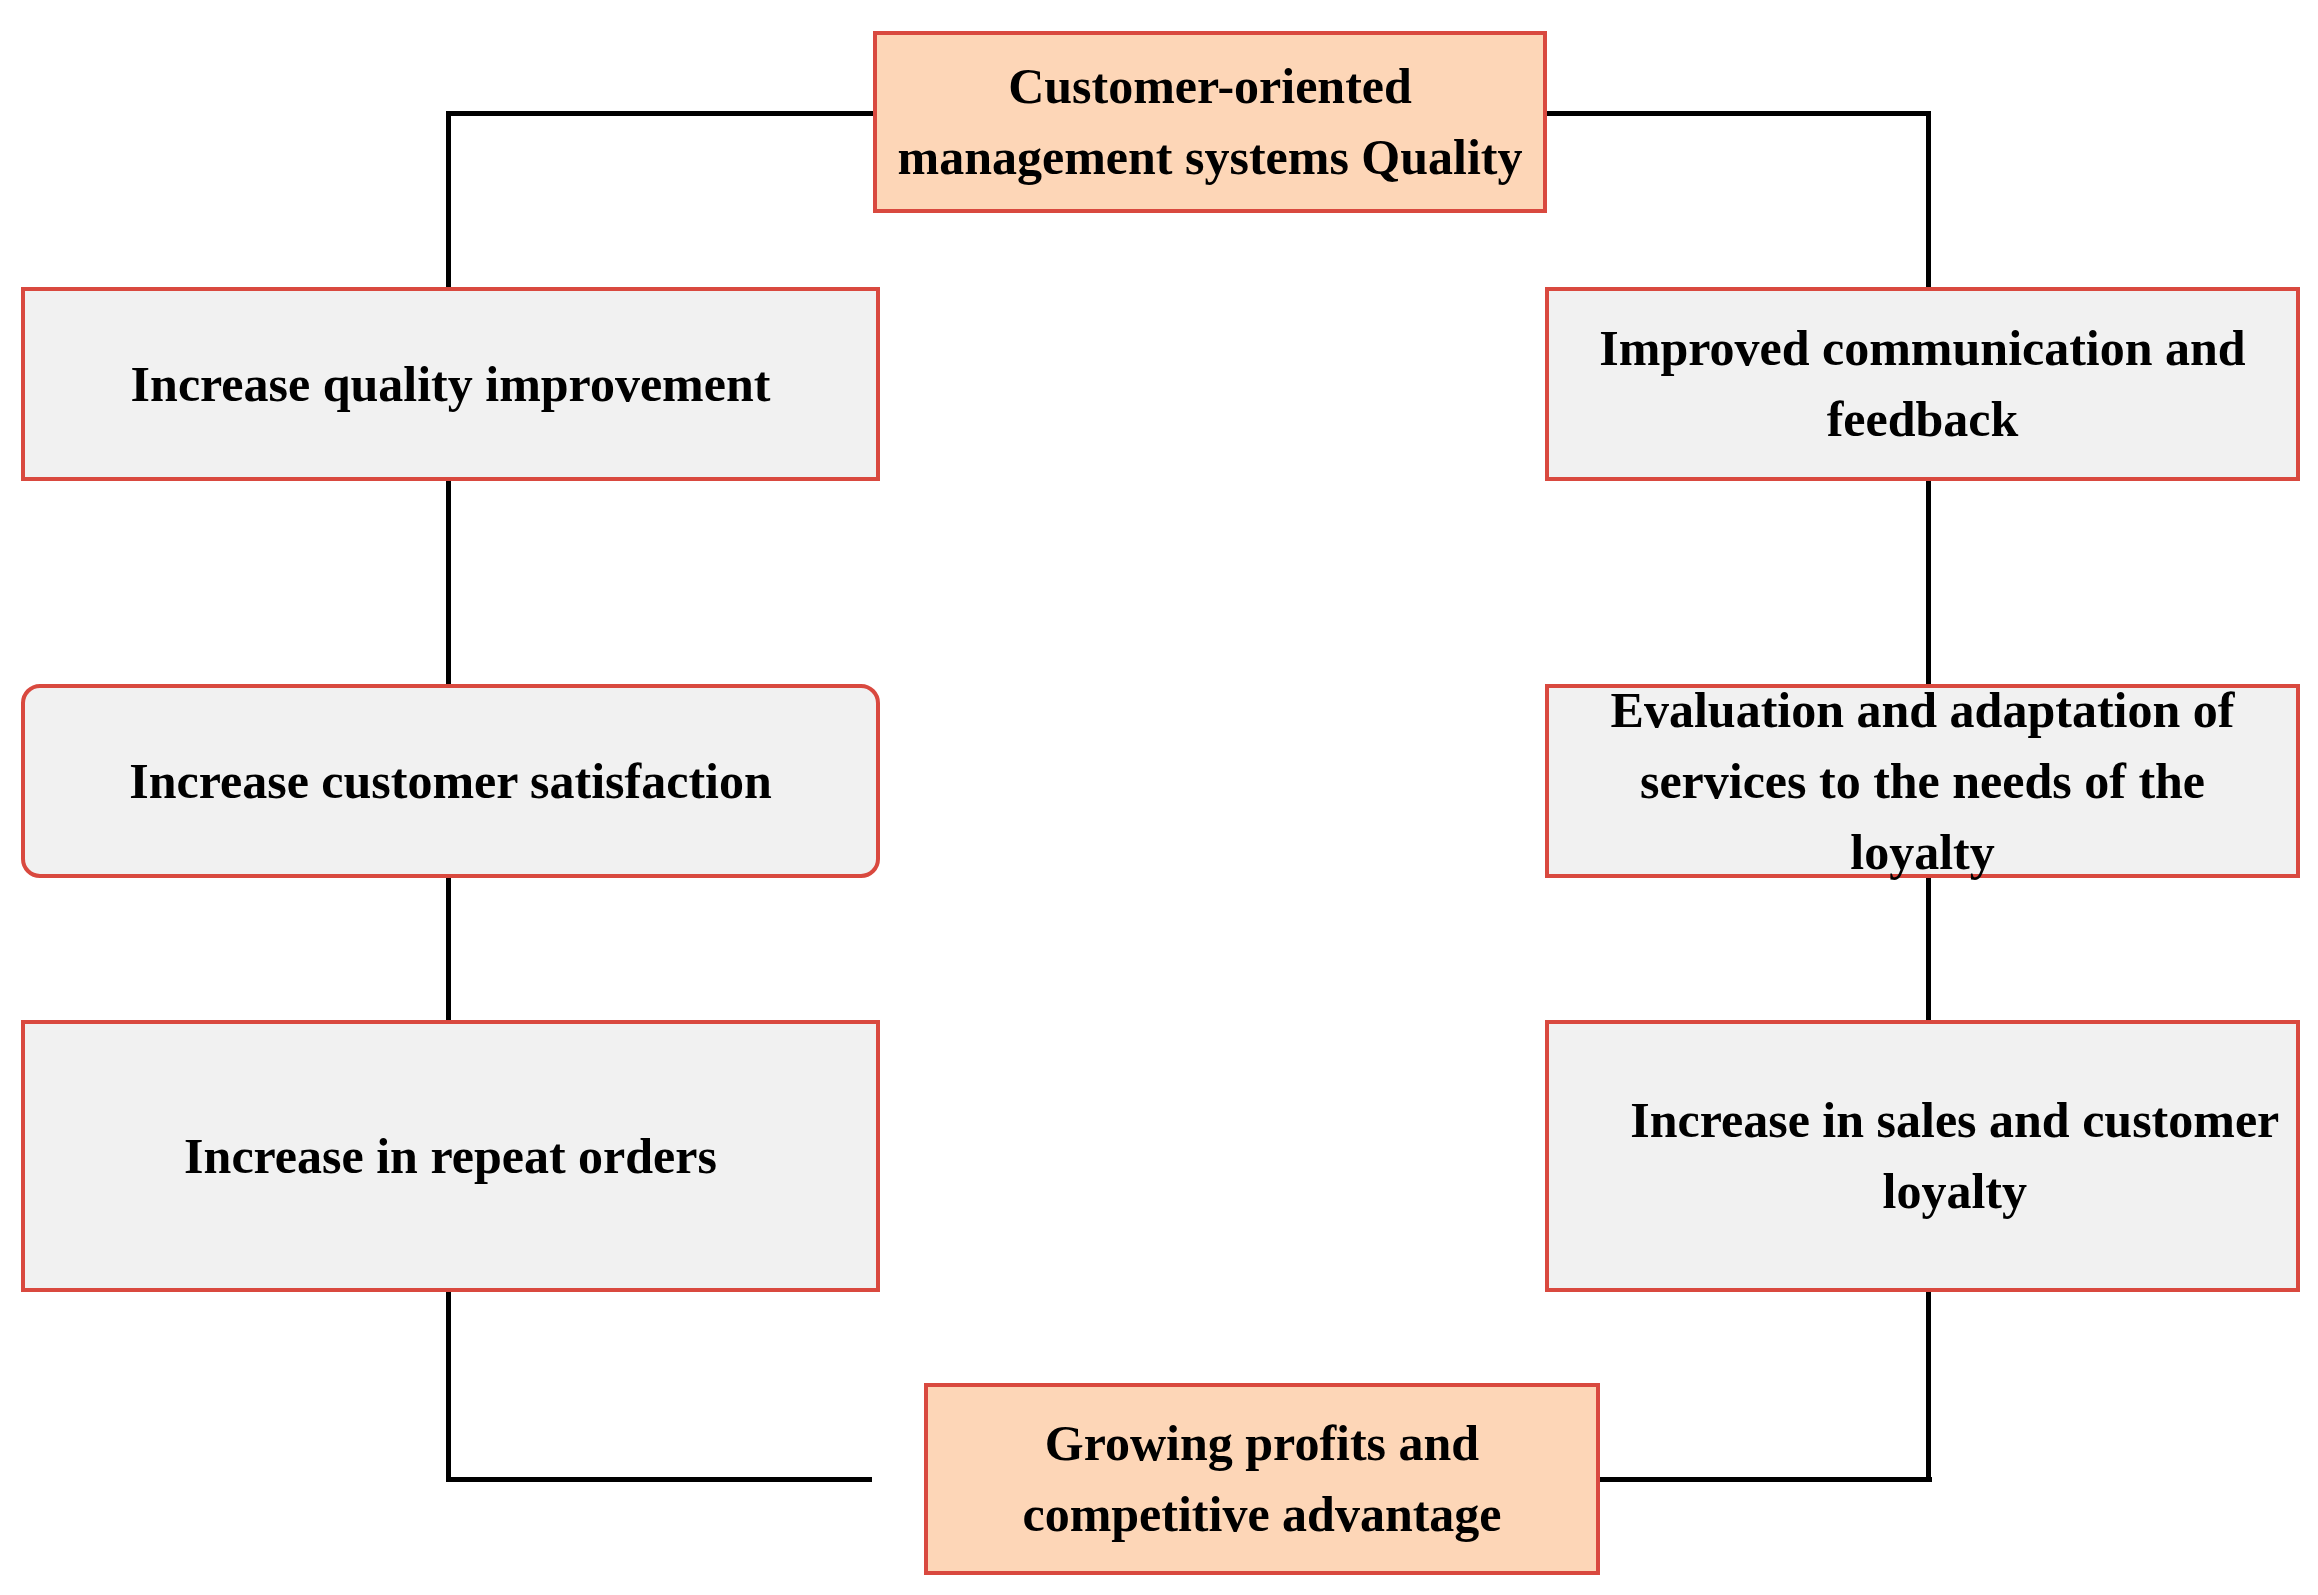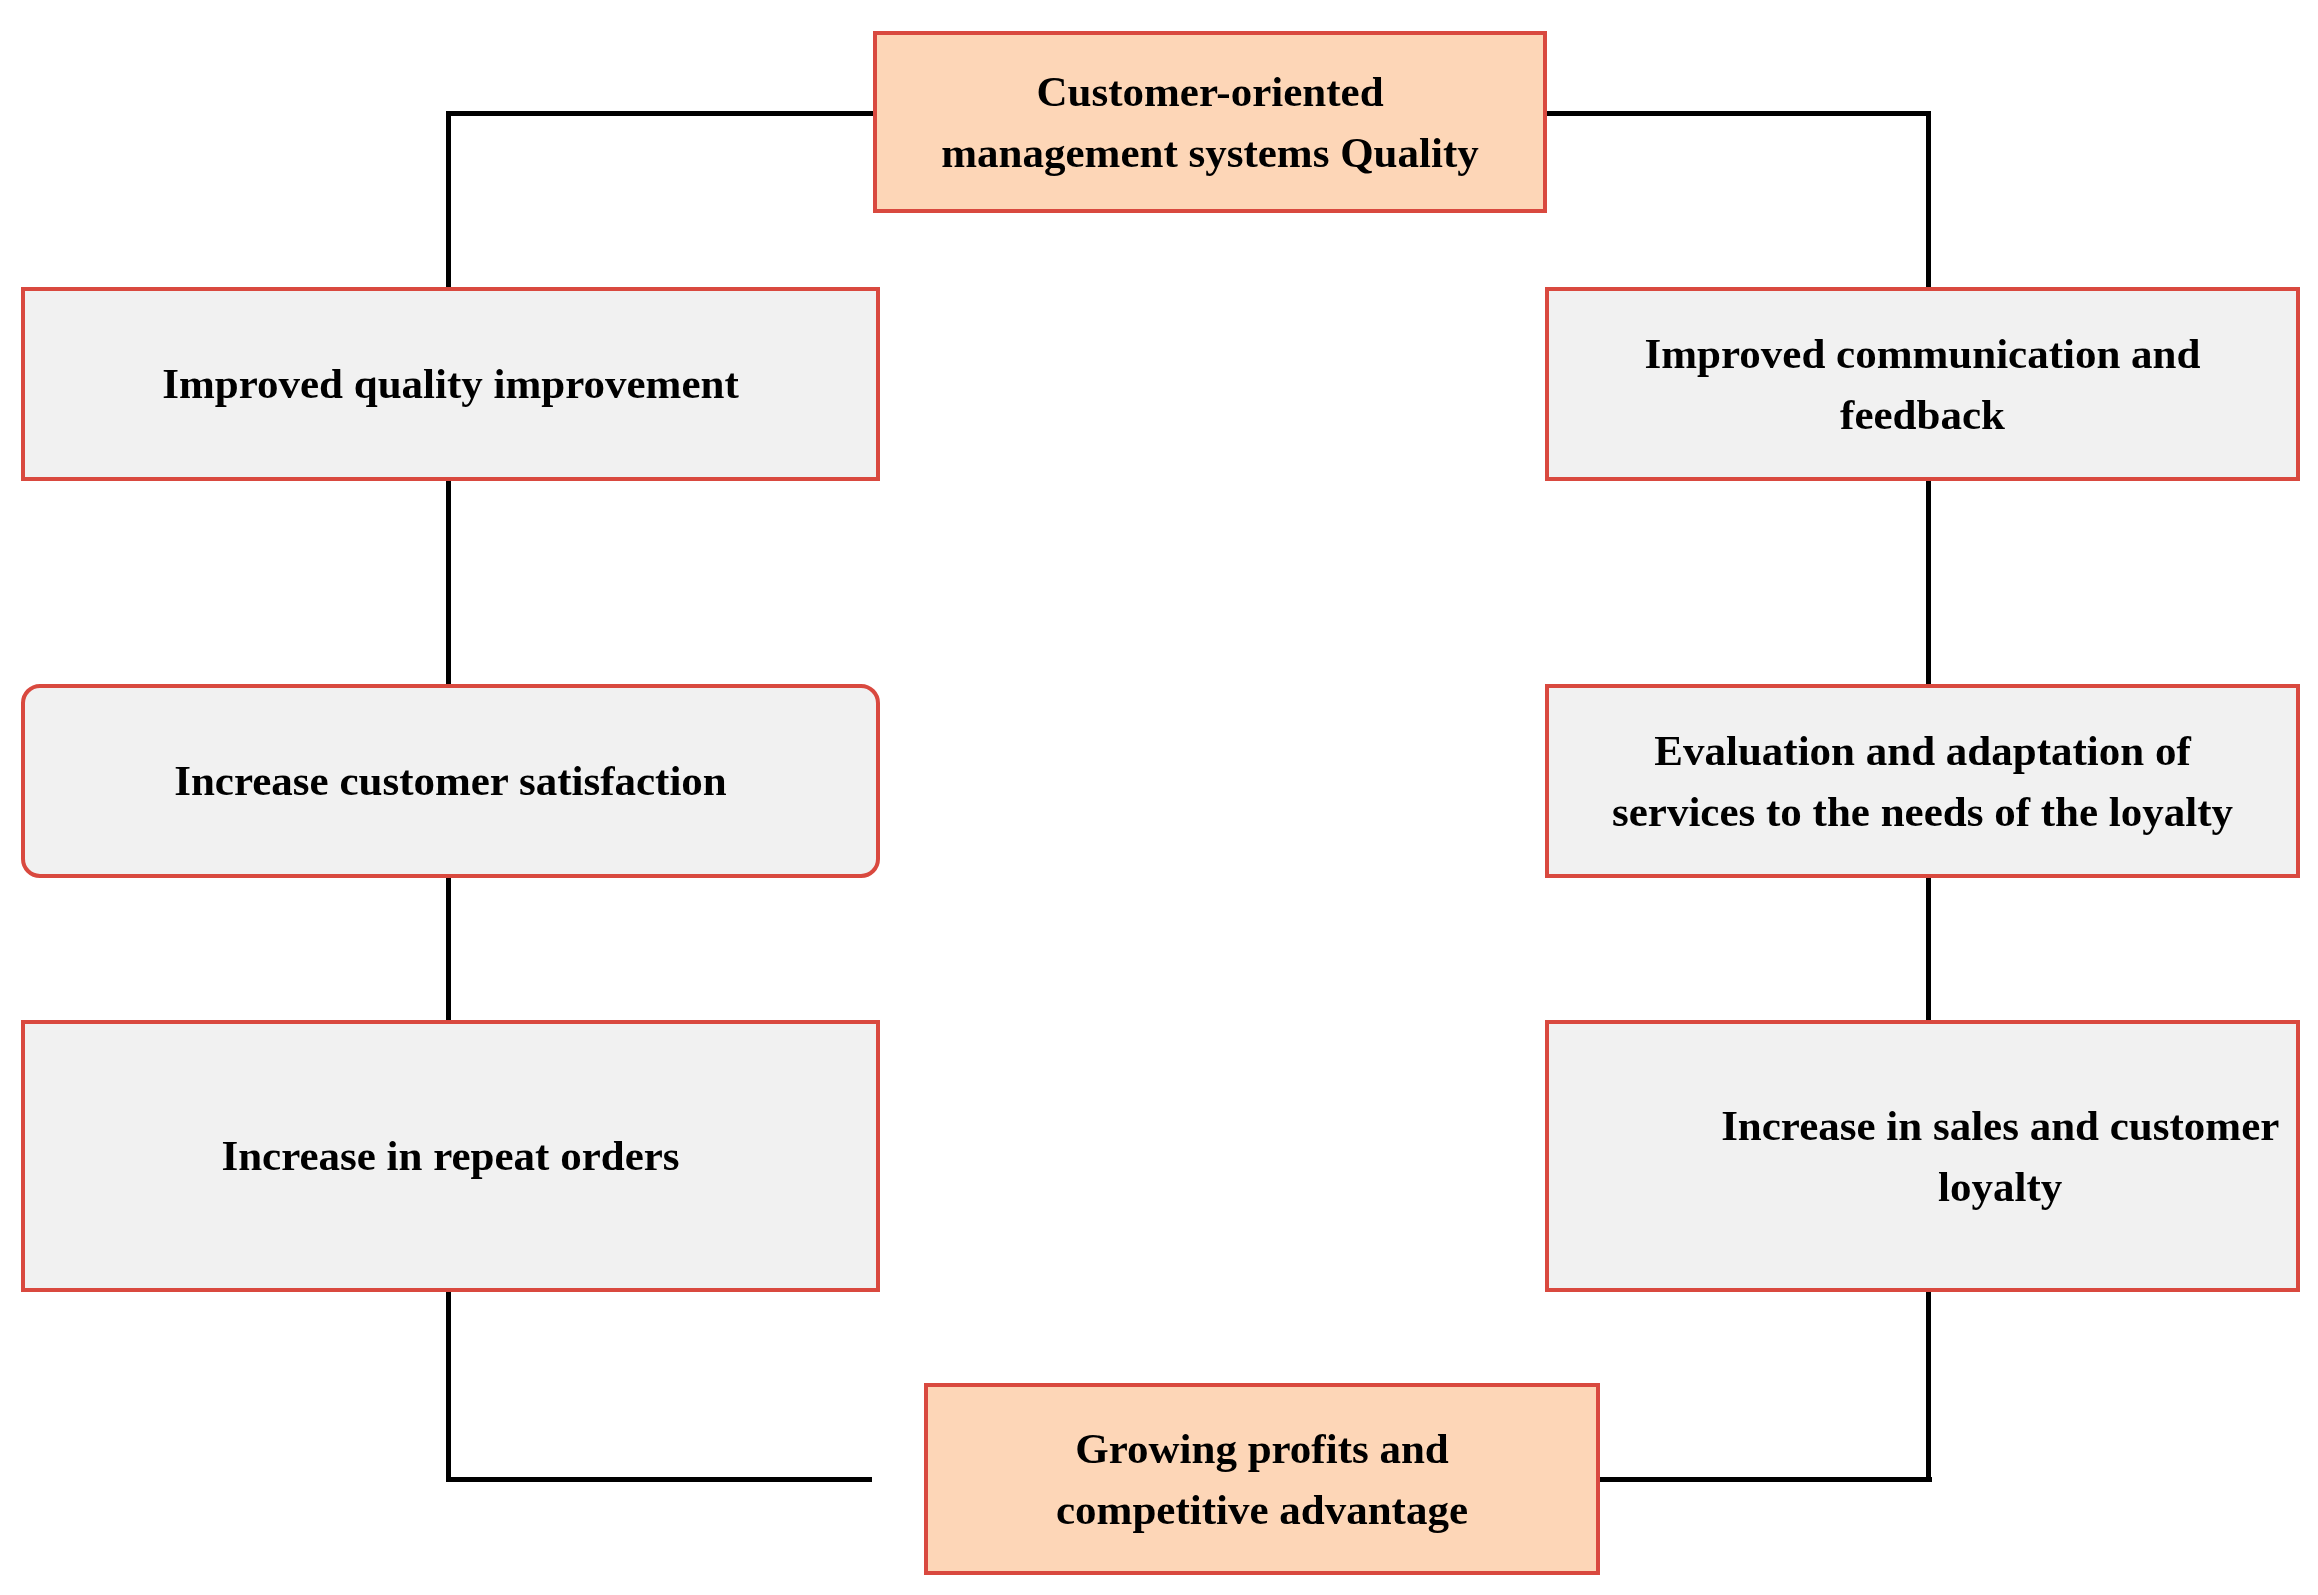--- a/index.html
+++ b/index.html
@@ -17,21 +17,21 @@
   }
   .node {
     position: absolute;
     box-sizing: border-box;
     border: 4.9px solid var(--red, #d9493f);
     display: flex;
     align-items: center;
     justify-content: center;
     text-align: center;
     font-weight: bold;
-    font-size: 43px;
+    font-size: 50px;
     line-height: 1.42;
     color: #000000;
     white-space: pre-line;
     z-index: 2;
     padding: 7px 16.7px;
   }
   .node.orange { background: var(--orange, #fdd6b7); }
   .node.gray   { background: var(--gray, #f1f1f1); }
 
   .connector {
@@ -70,21 +70,21 @@
   <div class="connector" id="conn-right-top"></div>
   <div class="connector" id="conn-right-vert"></div>
   <div class="connector" id="conn-right-bottom"></div>
 
   <div class="node orange" id="node-top">
     <span>Customer-oriented
 management systems Quality</span>
   </div>
 
   <div class="node gray" id="node-left-0">
-    <span>Improved quality improvement</span>
+    <span>Increase quality improvement</span>
   </div>
 
   <div class="node gray" id="node-left-1">
     <span>Increase customer satisfaction</span>
   </div>
 
   <div class="node gray" id="node-left-2">
     <span>Increase in repeat orders</span>
   </div>
 

